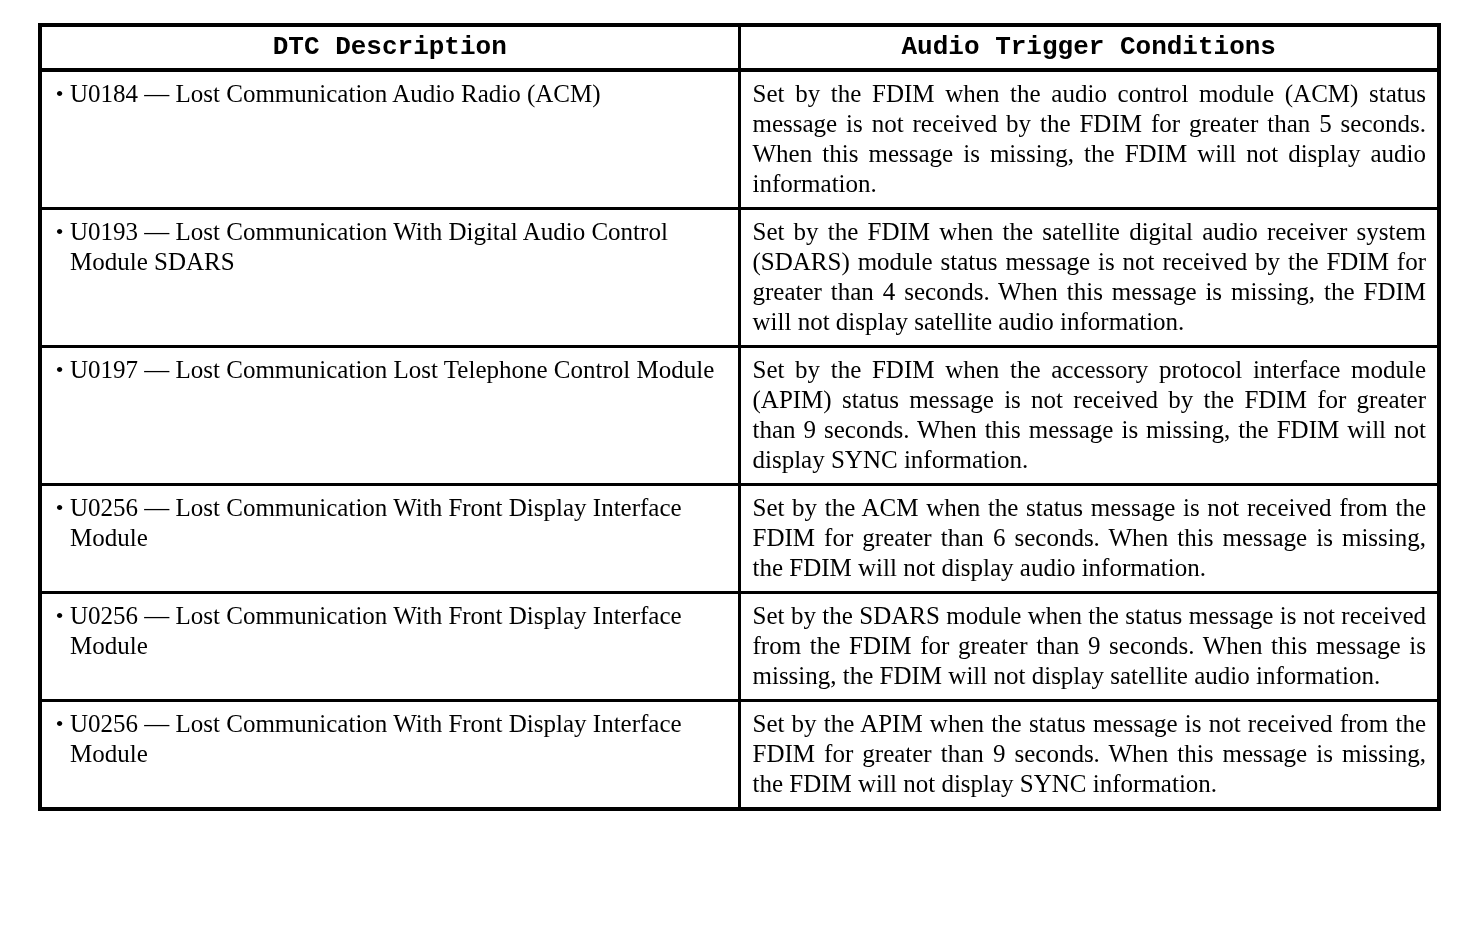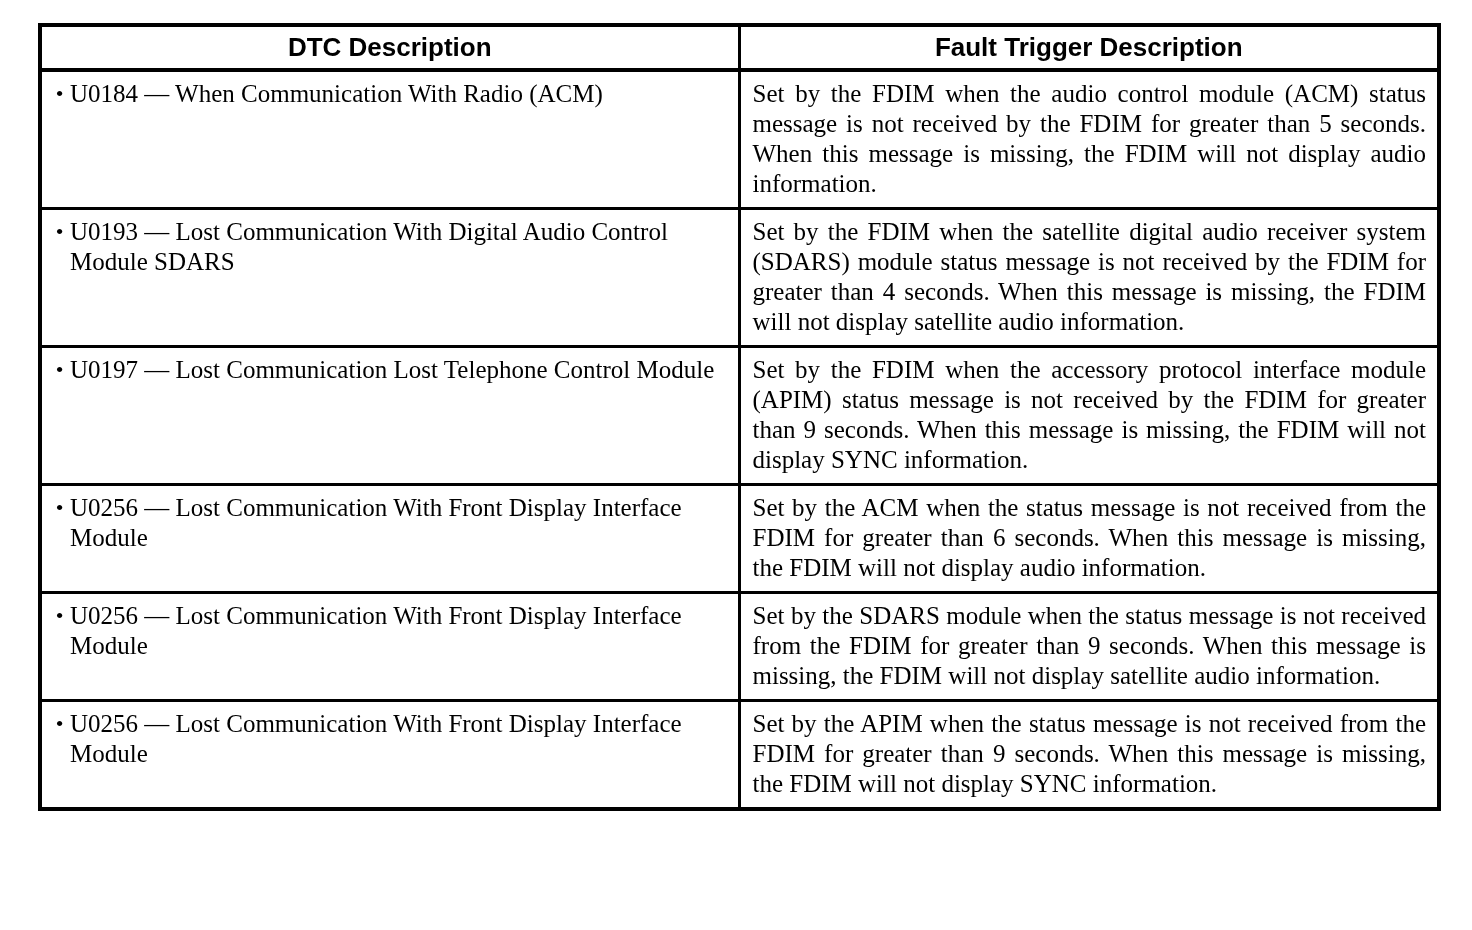--- a/index.html
+++ b/index.html
@@ -27,21 +27,21 @@
     color: #000000;
   }
   table.dtc-table, table.dtc-table th, table.dtc-table td {
     border: 3px solid #000000;
   }
   table.dtc-table {
     border-width: 4px;
   }
   table.dtc-table thead th {
     border-bottom-width: 4px;
-    font-family: Liberation Sans, sans-serif;
+    font-family: Liberation Mono, monospace;
     font-weight: bold;
     font-size: 26px;
     line-height: 30px;
     text-align: center;
     padding: 5px 4px 6px 4px;
     color: #000000;
   }
   table.dtc-table col.col-dtc   { width: 699px; }
   table.dtc-table col.col-cond  { width: 700px; }
   table.dtc-table td {
@@ -79,29 +79,29 @@
 
 <div class="page">
   <table class="dtc-table">
     <colgroup>
       <col class="col-dtc">
       <col class="col-cond">
     </colgroup>
     <thead>
       <tr>
         <th>DTC Description</th>
-        <th>Fault Trigger Description</th>
+        <th>Audio Trigger Conditions</th>
       </tr>
     </thead>
     <tbody>
   <tr>
     <td class="dtc-cell">
       <div class="bullet-row">
         <span class="bullet">•</span>
-        <span class="dtc-text">U0184 — When Communication With Radio (ACM)</span>
+        <span class="dtc-text">U0184 — Lost Communication Audio Radio (ACM)</span>
       </div>
     </td>
     <td class="cond-cell">
       <span class="cond-text">Set by the FDIM when the audio control module (ACM) status message is not received by the FDIM for greater than 5 seconds. When this message is missing, the FDIM will not display audio information.</span>
     </td>
   </tr>
 
   <tr>
     <td class="dtc-cell">
       <div class="bullet-row">

